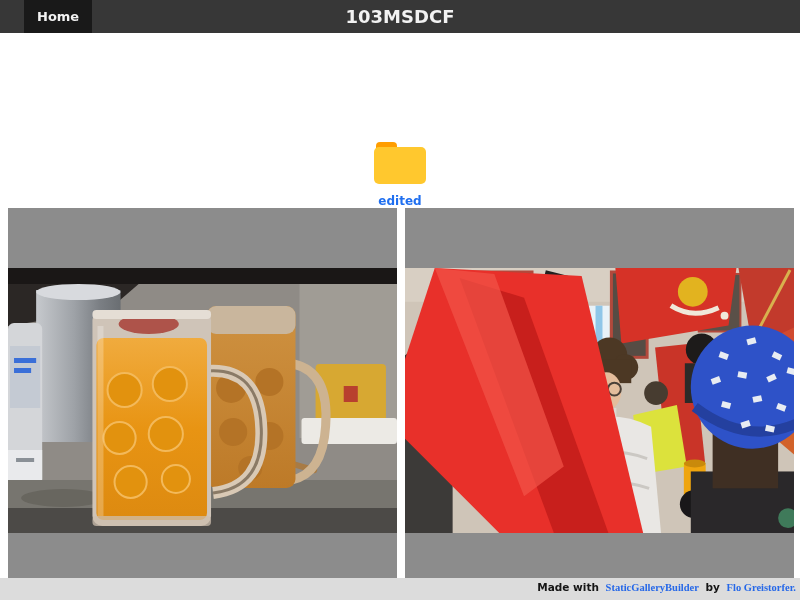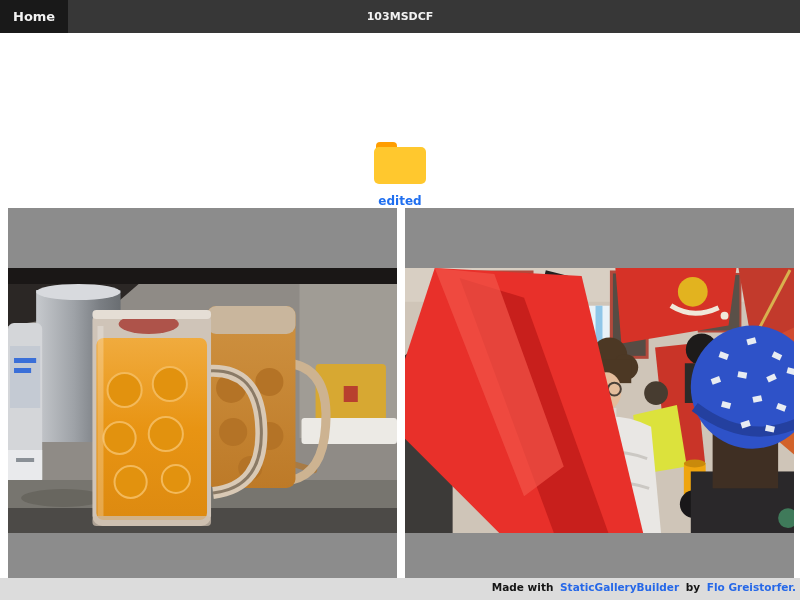--- a/index.html
+++ b/index.html
@@ -3,39 +3,39 @@
 <meta charset="utf-8">
 <style>
   html,body{margin:0;padding:0;}
   body{
     width:800px;height:600px;overflow:hidden;background:#ffffff;
     font-family:"DejaVu Sans","Liberation Sans",sans-serif;
   }
   
   .navbar{position:relative;height:33px;background:#373737;display:flex;align-items:stretch;}
   .nav-link{display:flex;align-items:center;padding:0 13px;color:#f2f2f2;
-    font-size:13px;font-weight:bold;text-decoration:none;white-space:nowrap;}
+    font-size:13px;font-weight:bold;text-decoration:none;white-space:nowrap;margin-left:24px;}
   .nav-home{background:#191919;}
   .nav-title{position:absolute;left:0;right:0;top:0;height:33px;display:flex;
-    align-items:center;justify-content:center;color:#f2f2f2;font-size:11px;
+    align-items:center;justify-content:center;color:#f2f2f2;font-size:18px;
     font-weight:bold;pointer-events:none;}
   
   .folder-section{height:175px;display:flex;justify-content:flex-start;align-items:flex-end;}
   .folder-link{margin:59px auto 0 auto;display:flex;flex-direction:column;
     align-items:center;text-decoration:none;width:90px;}
   .folder-icon{width:52px;height:42px;display:block;}
   .folder-label{margin-top:10px;font-size:12px;font-weight:bold;color:#1f6ff0;}
   
   .gallery{display:flex;gap:8px;padding:0 6px 0 8px;}
   .tile{flex:1;height:370px;background:#8c8c8c;display:block;text-decoration:none;}
   .photo{display:block;width:100%;height:265px;margin-top:60px;}
   
   .footer{height:22px;background:#dcdcdc;box-sizing:border-box;
     padding:3px 4px 0 0;text-align:right;font-size:10.5px;font-weight:bold;color:#151515;}
-  .footer a{color:#2668e8;text-decoration:none;}
+  .footer a{color:#2668e8;text-decoration:none;font-family:Liberation Serif, serif;}
   .footer span,.footer a{margin-left:3px;}
 </style>
 </head>
 <body>
 
 <nav class="navbar">
   <a class="nav-link nav-home" href="#">Home</a>
   <span class="nav-title">103MSDCF</span>
 </nav>
 

